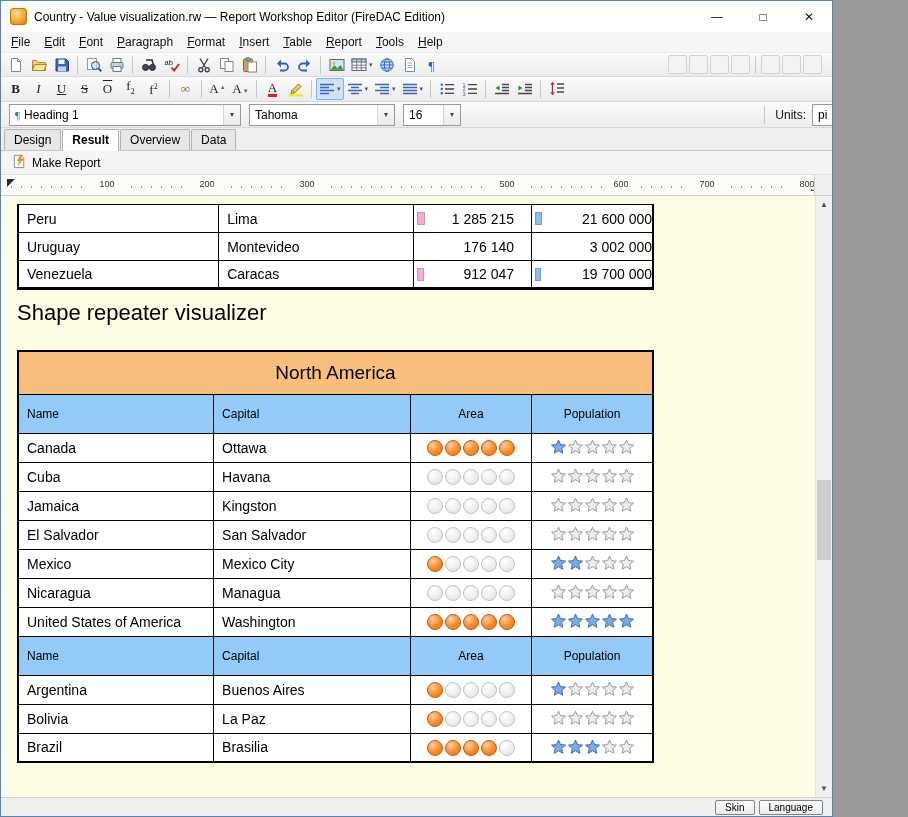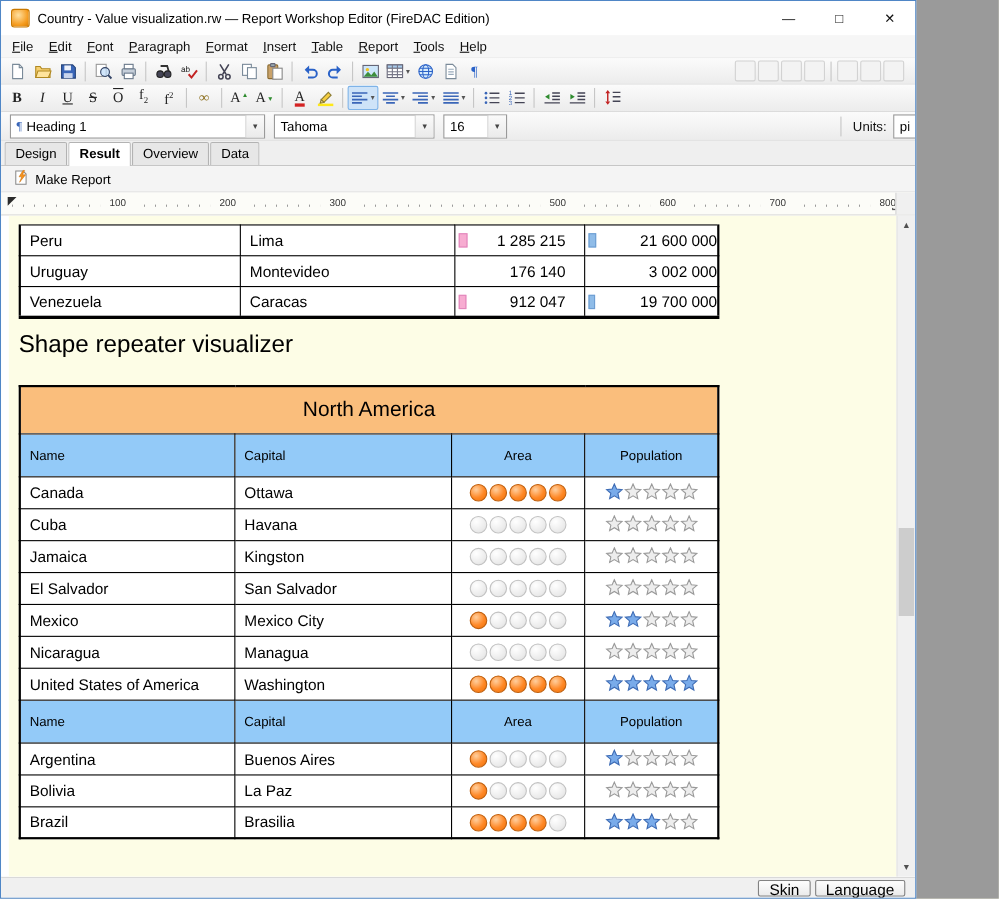--- a/index.html
+++ b/index.html
@@ -94,21 +94,21 @@
   .star.f path{fill:var(--star-fill,#79ABEA);stroke:var(--star-stroke,#3E6CB5)}
 
   
   .scrollbar{position:absolute;right:0;top:0;bottom:0;width:17px;background:#F0F0F0;border-left:1px solid #E3E3E3}
   .sb-btn{height:17px;display:flex;align-items:center;justify-content:center;font-size:8px;color:#505050}
   .sb-btn.down{position:absolute;bottom:0;left:0;right:0}
   .sb-thumb{position:absolute;left:1px;right:1px;top:284px;height:80px;background:#CDCDCD}
 
   
   .statusbar{height:19px;background:#F0F0F0;border-top:1px solid #D4D4D4;display:flex;align-items:center;justify-content:flex-end;gap:4px;padding-right:9px}
-  .sb-button{font-size:14px;font-family:inherit;color:#000;height:15px;padding:0 9px;border:1px solid #828282;border-radius:2px;background:linear-gradient(#FDFDFD,#EBEBEB)}
+  .sb-button{font-size:10px;font-family:inherit;color:#000;height:15px;padding:0 9px;border:1px solid #828282;border-radius:2px;background:linear-gradient(#FDFDFD,#EBEBEB)}
 </style>
 </head>
 <body>
 
 <div class="window">
 
   <div class="titlebar">
     <div class="app-icon"></div>
     <span class="title-text">Country - Value visualization.rw — Report Workshop Editor (FireDAC Edition)</span>
     <div class="win-btns">
@@ -495,21 +495,21 @@
   <div class="ruler">
     <div class="ruler-ticks"></div>
     <div class="ruler-marker-left"></div>
     <div class="ruler-marker-right"></div>
     <div>
         <span class="ruler-num" style="left: 90px;">100</span>
         <span class="ruler-num" style="left: 190px;">200</span>
         <span class="ruler-num" style="left: 290px;">300</span>
         <span class="ruler-num" style="left: 390px; margin-top: 38px;">400</span>
         <span class="ruler-num" style="left: 490px;">500</span>
-        <span class="ruler-num" style="left: 590px;">600</span>
+        <span class="ruler-num" style="left: 604px;">600</span>
         <span class="ruler-num" style="left: 690px;">700</span>
         <span class="ruler-num" style="left: 790px;">800</span>
       </div>
     <div class="ruler-corner"></div>
   </div>
 
   <div class="content">
     <div class="page">
       <table class="top-table">
         <colgroup>

